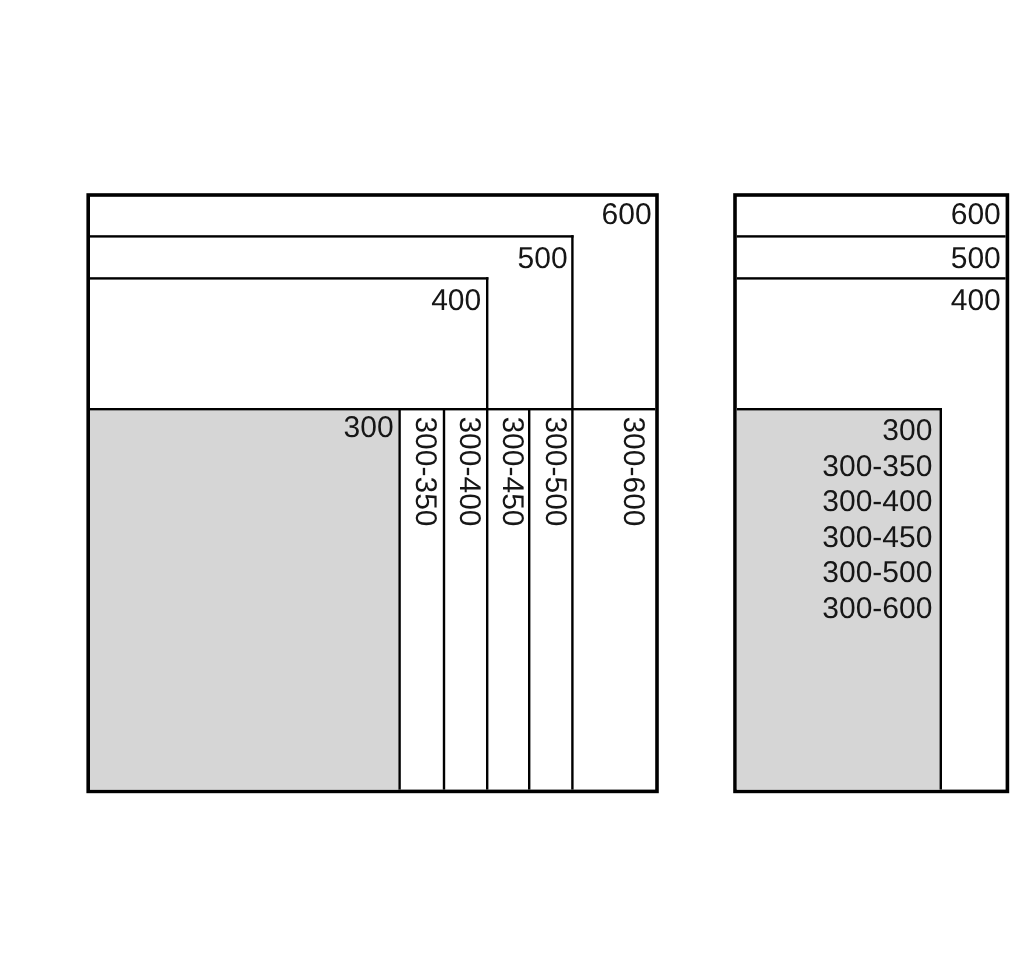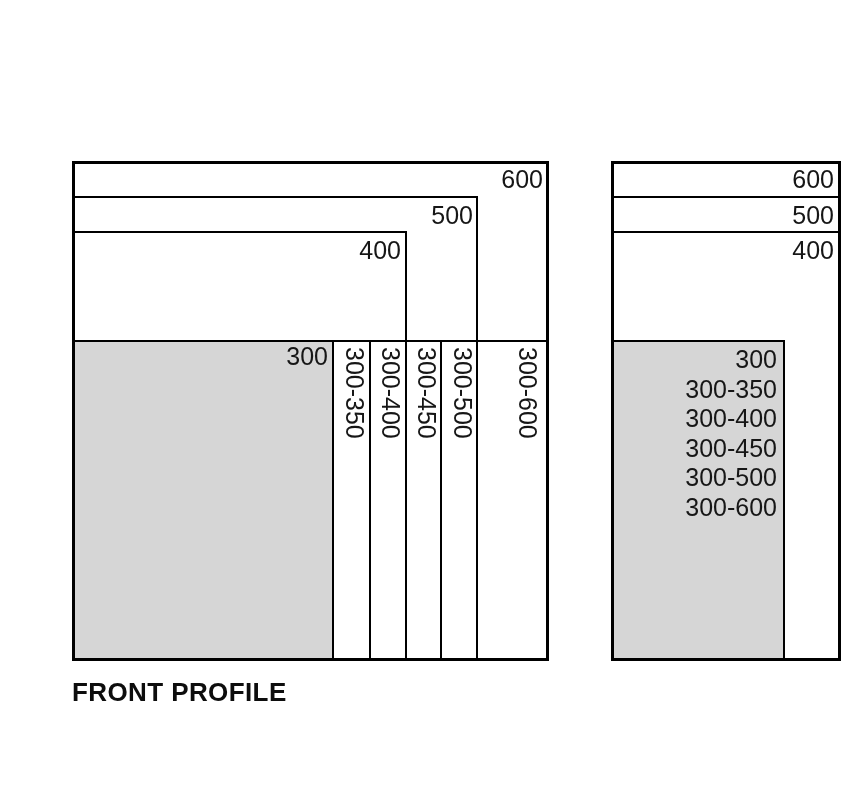--- a/index.html
+++ b/index.html
@@ -129,21 +129,20 @@
   <div class="num" id="f-lab-500">500</div>
   <div class="num" id="f-lab-400">400</div>
   <div class="num" id="f-lab-300">300</div>
 
   <div class="vlab" id="f-col-0">300-350</div>
   <div class="vlab" id="f-col-1">300-400</div>
   <div class="vlab" id="f-col-2">300-450</div>
   <div class="vlab" id="f-col-3">300-500</div>
   <div class="vlab" id="f-col-4">300-600</div>
 
-  <div class="title" id="front-title">FRONT PROFILE</div>
 
   <div class="outer-box" id="side-outer"></div>
 
   <div class="gray-fill" id="side-gray" style="background-color: rgb(214, 214, 214);"></div>
 
   <div class="line" id="s-h-1"></div>
   <div class="line" id="s-h-2"></div>
 
   <div class="num" id="s-lab-600">600</div>
   <div class="num" id="s-lab-500">500</div>

